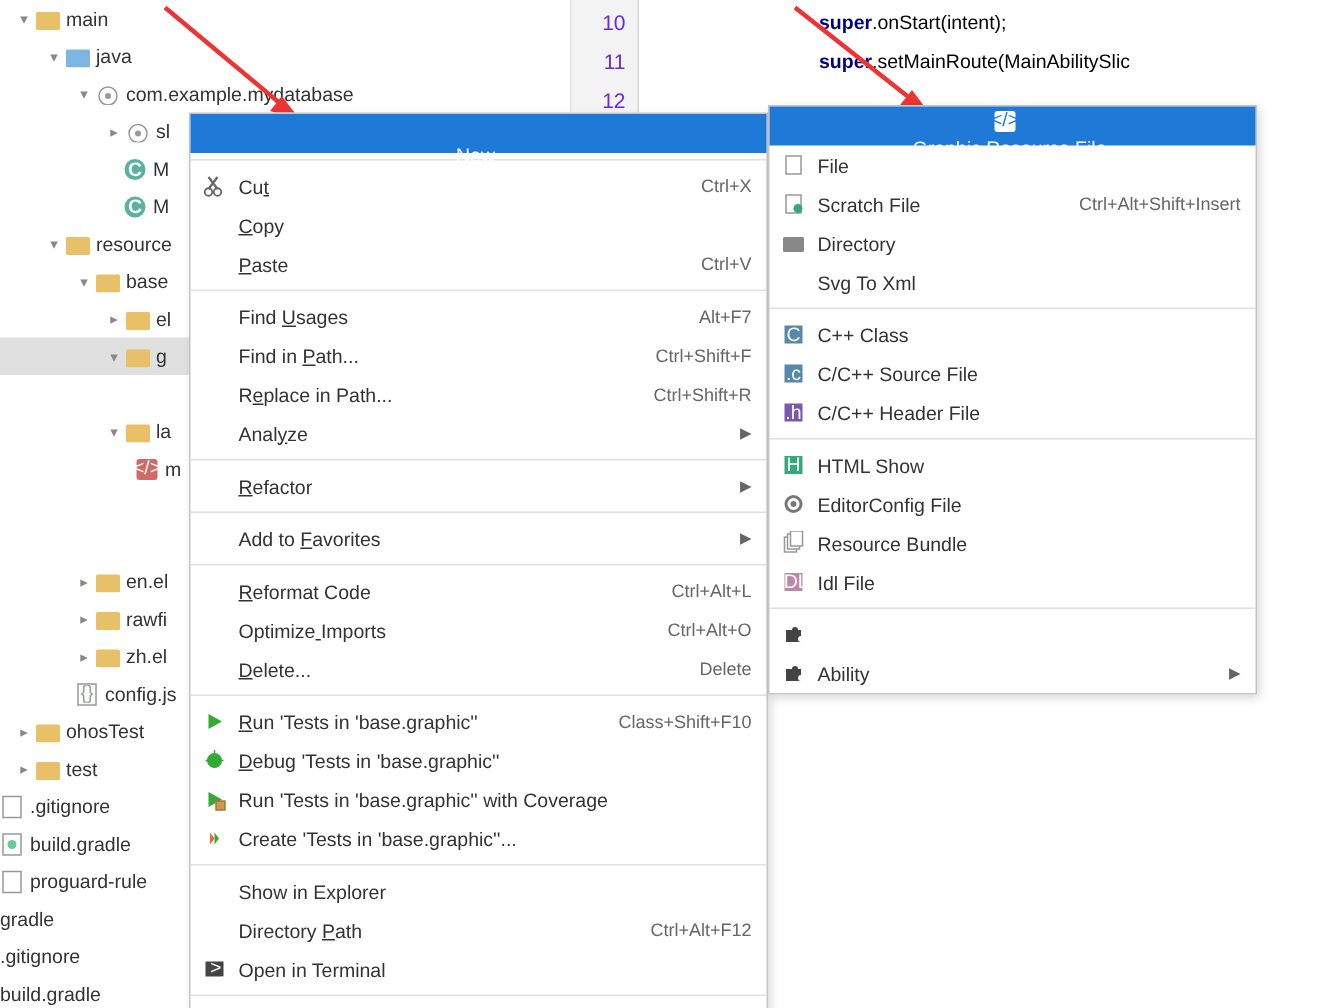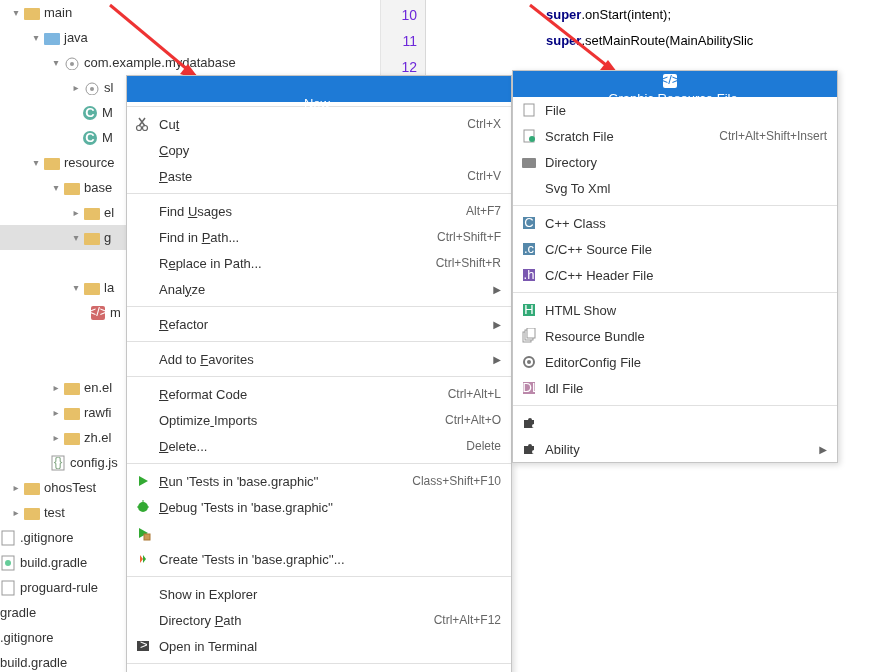--- a/index.html
+++ b/index.html
@@ -371,20 +371,21 @@
       </span>
       <span class="mtxt"><u>D</u>ebug 'Tests in 'base.graphic''</span>
     </div>
     <div class="mi">
       <span class="mic">
         <svg width="16" height="16">
           <polygon points="4,3 4,13 13,8" fill="#3a3"></polygon>
           <rect x="9" y="9" width="6" height="6" fill="#c95" stroke="#a73"></rect>
         </svg>
       </span>
+      <span class="mtxt">Run 'Tests in 'base.graphic'' with Coverage</span>
     </div>
     <div class="mi">
       <span class="mic">
         <svg width="16" height="16">
           <polygon points="5,4 5,12 8,8" fill="#e63"></polygon>
           <polygon points="8,4 8,12 11,8" fill="#3a3"></polygon>
         </svg>
       </span>
       <span class="mtxt">Create 'Tests in 'base.graphic''...</span>
     </div>
@@ -483,43 +484,43 @@
     </div>
     <div class="sep"></div>
     <div class="mi">
       <span class="mic">
         <svg width="16" height="16">
           <rect x="2" y="2" width="12" height="12" fill="#3a7"></rect>
           <text x="8" y="12" text-anchor="middle" fill="#fff" font-size="7">H</text>
         </svg>
       </span>
       <span class="mtxt">HTML Show</span>
+    </div>
+    <div class="mi">
+      <span class="mic">
+        <svg width="16" height="16">
+          <circle cx="8" cy="8" r="5" fill="none" stroke="#777" stroke-width="2"></circle>
+          <circle cx="8" cy="8" r="2" fill="#777"></circle>
+        </svg>
+      </span>
+      <span class="mtxt">EditorConfig File</span>
     </div>
     <div class="mi">
       <span class="mic">
         <svg width="16" height="16">
           <rect x="2" y="4" width="8" height="10" fill="#fff" stroke="#999"></rect>
           <rect x="4" y="2" width="8" height="10" fill="#fff" stroke="#999"></rect>
           <rect x="6" y="0" width="8" height="10" fill="#fff" stroke="#999"></rect>
         </svg>
       </span>
       <span class="mtxt">Resource Bundle</span>
     </div>
     <div class="mi">
       <span class="mic">
         <svg width="16" height="16">
-          <circle cx="8" cy="8" r="5" fill="none" stroke="#777" stroke-width="2"></circle>
-          <circle cx="8" cy="8" r="2" fill="#777"></circle>
-        </svg>
-      </span>
-      <span class="mtxt">EditorConfig File</span>
-    </div>
-    <div class="mi">
-      <span class="mic">
-        <svg width="16" height="16">
           <rect x="2" y="2" width="12" height="12" fill="#b8a"></rect>
           <text x="8" y="12" text-anchor="middle" fill="#fff" font-size="6">IDL</text>
         </svg>
       </span>
       <span class="mtxt">Idl File</span>
     </div>
     <div class="sep"></div>
     <div class="mi">
       <span class="mic">
         <svg width="16" height="16">

